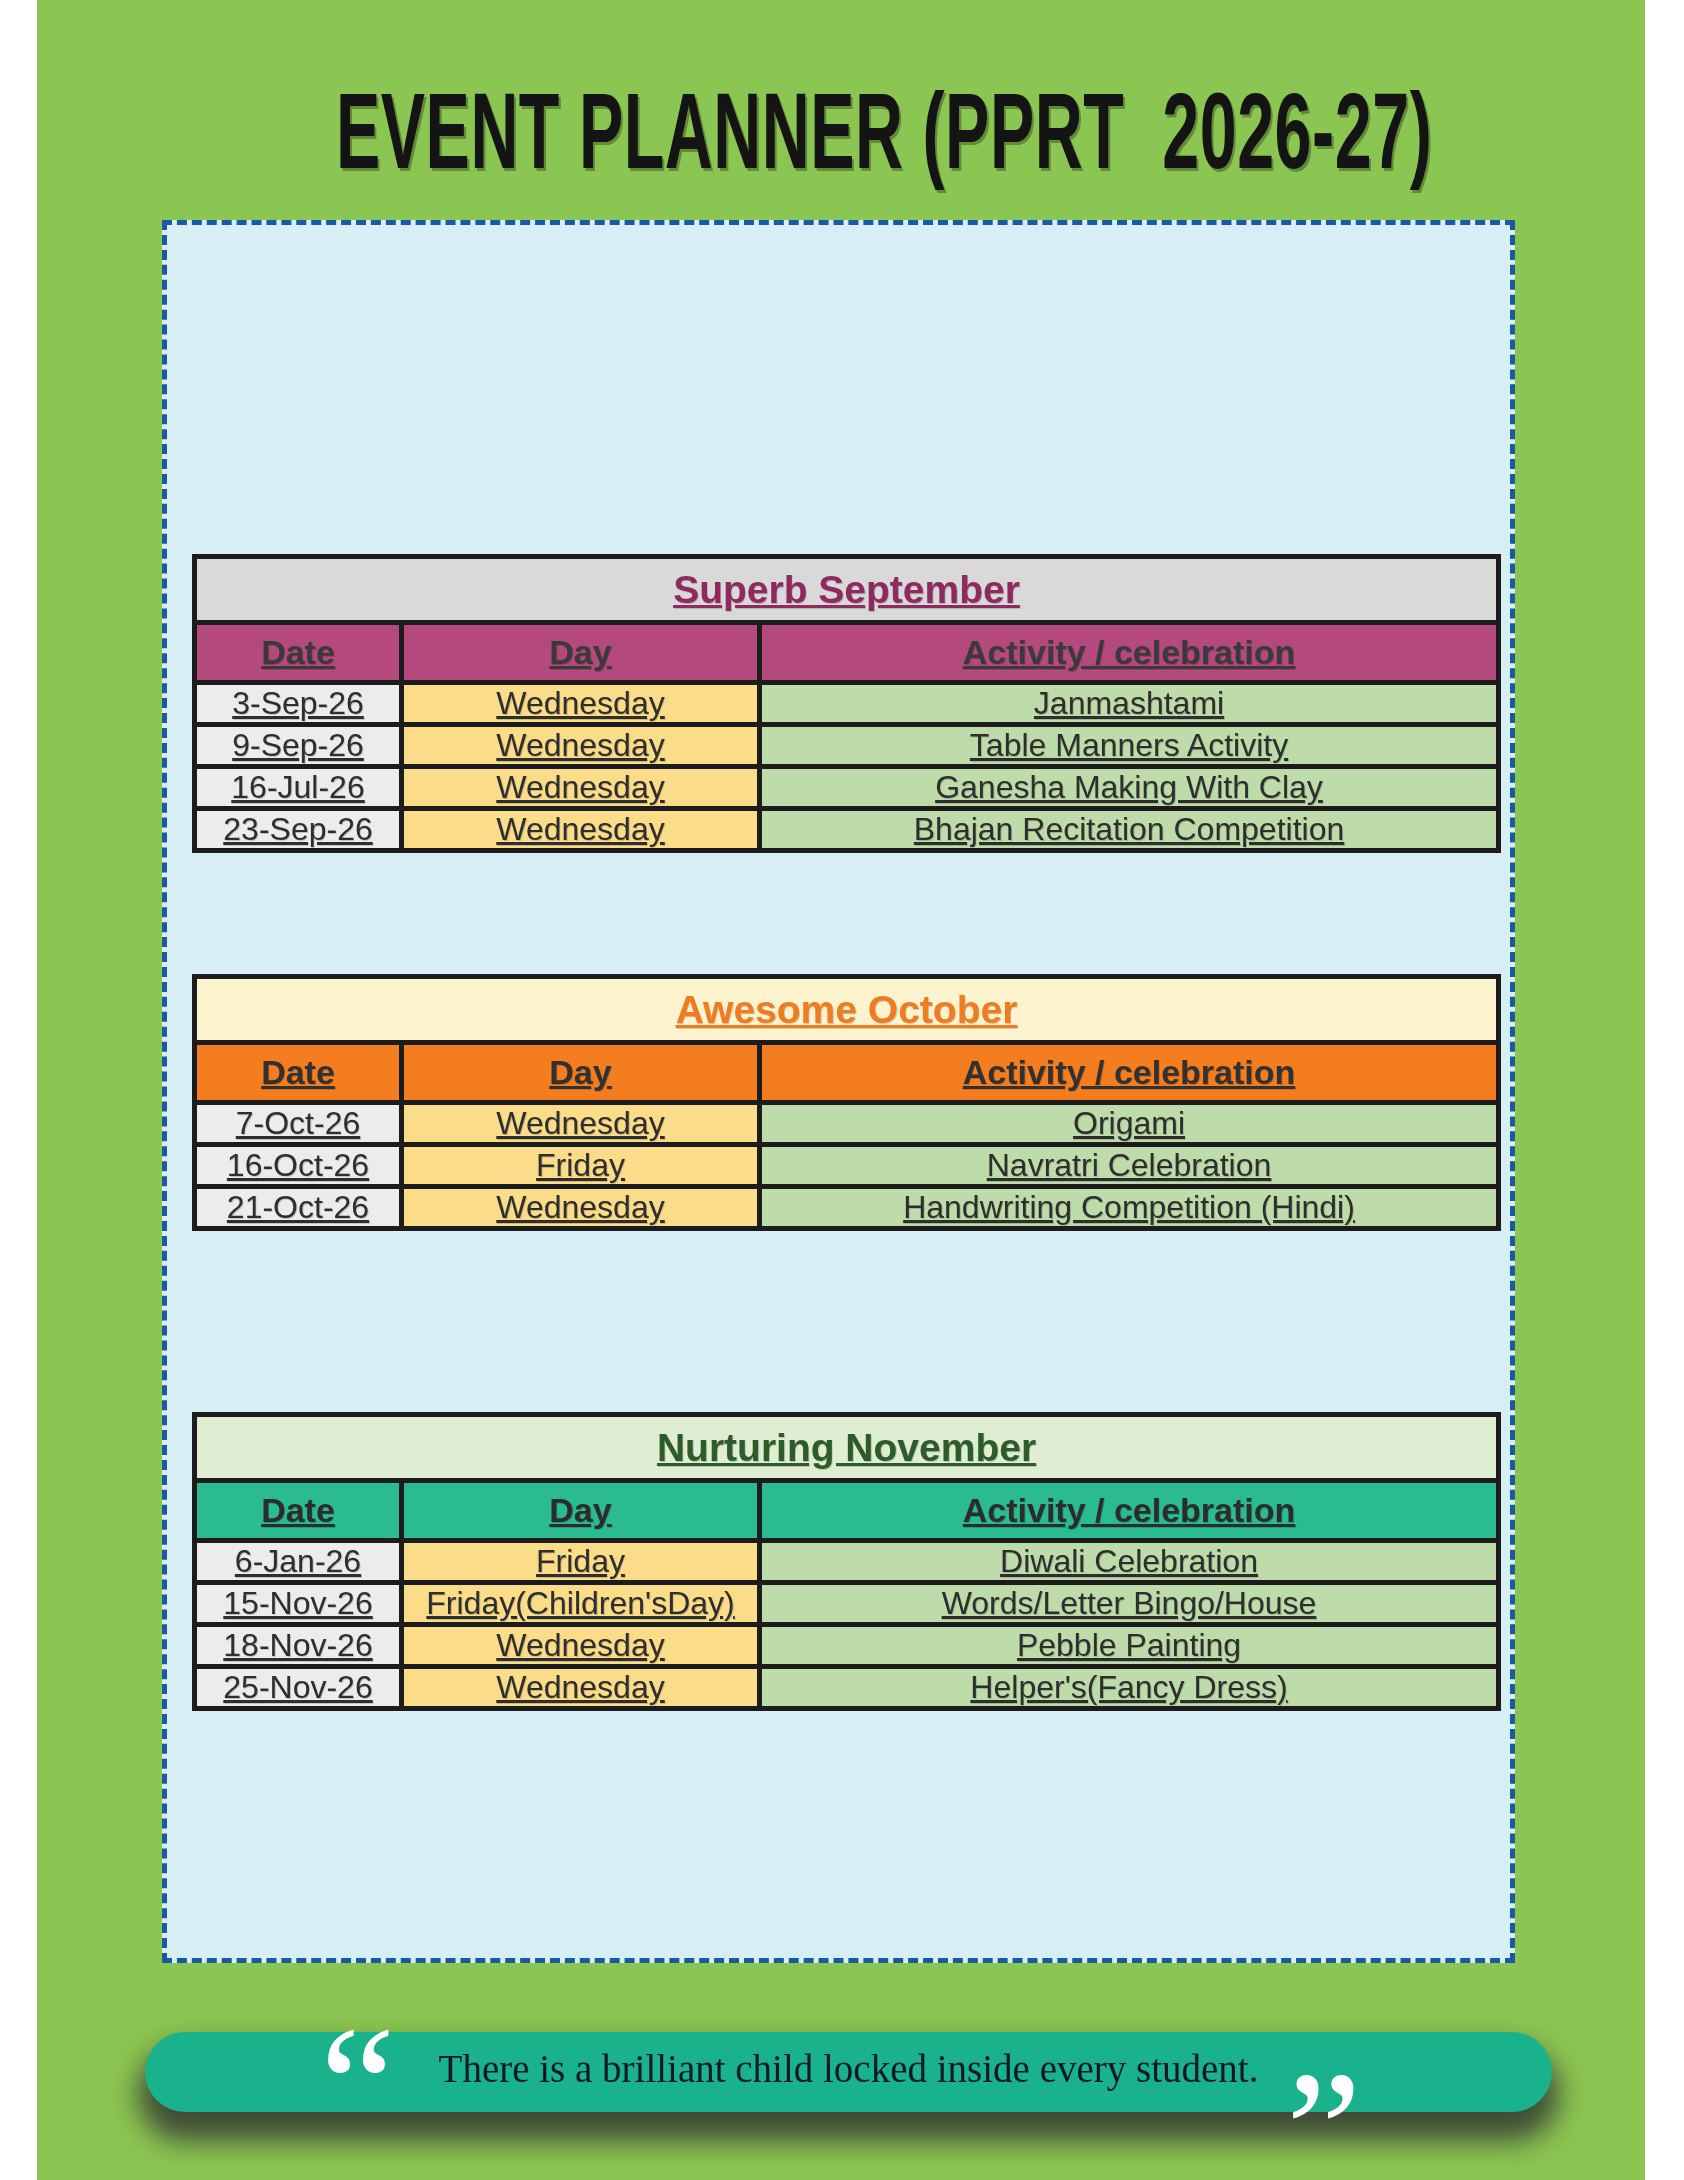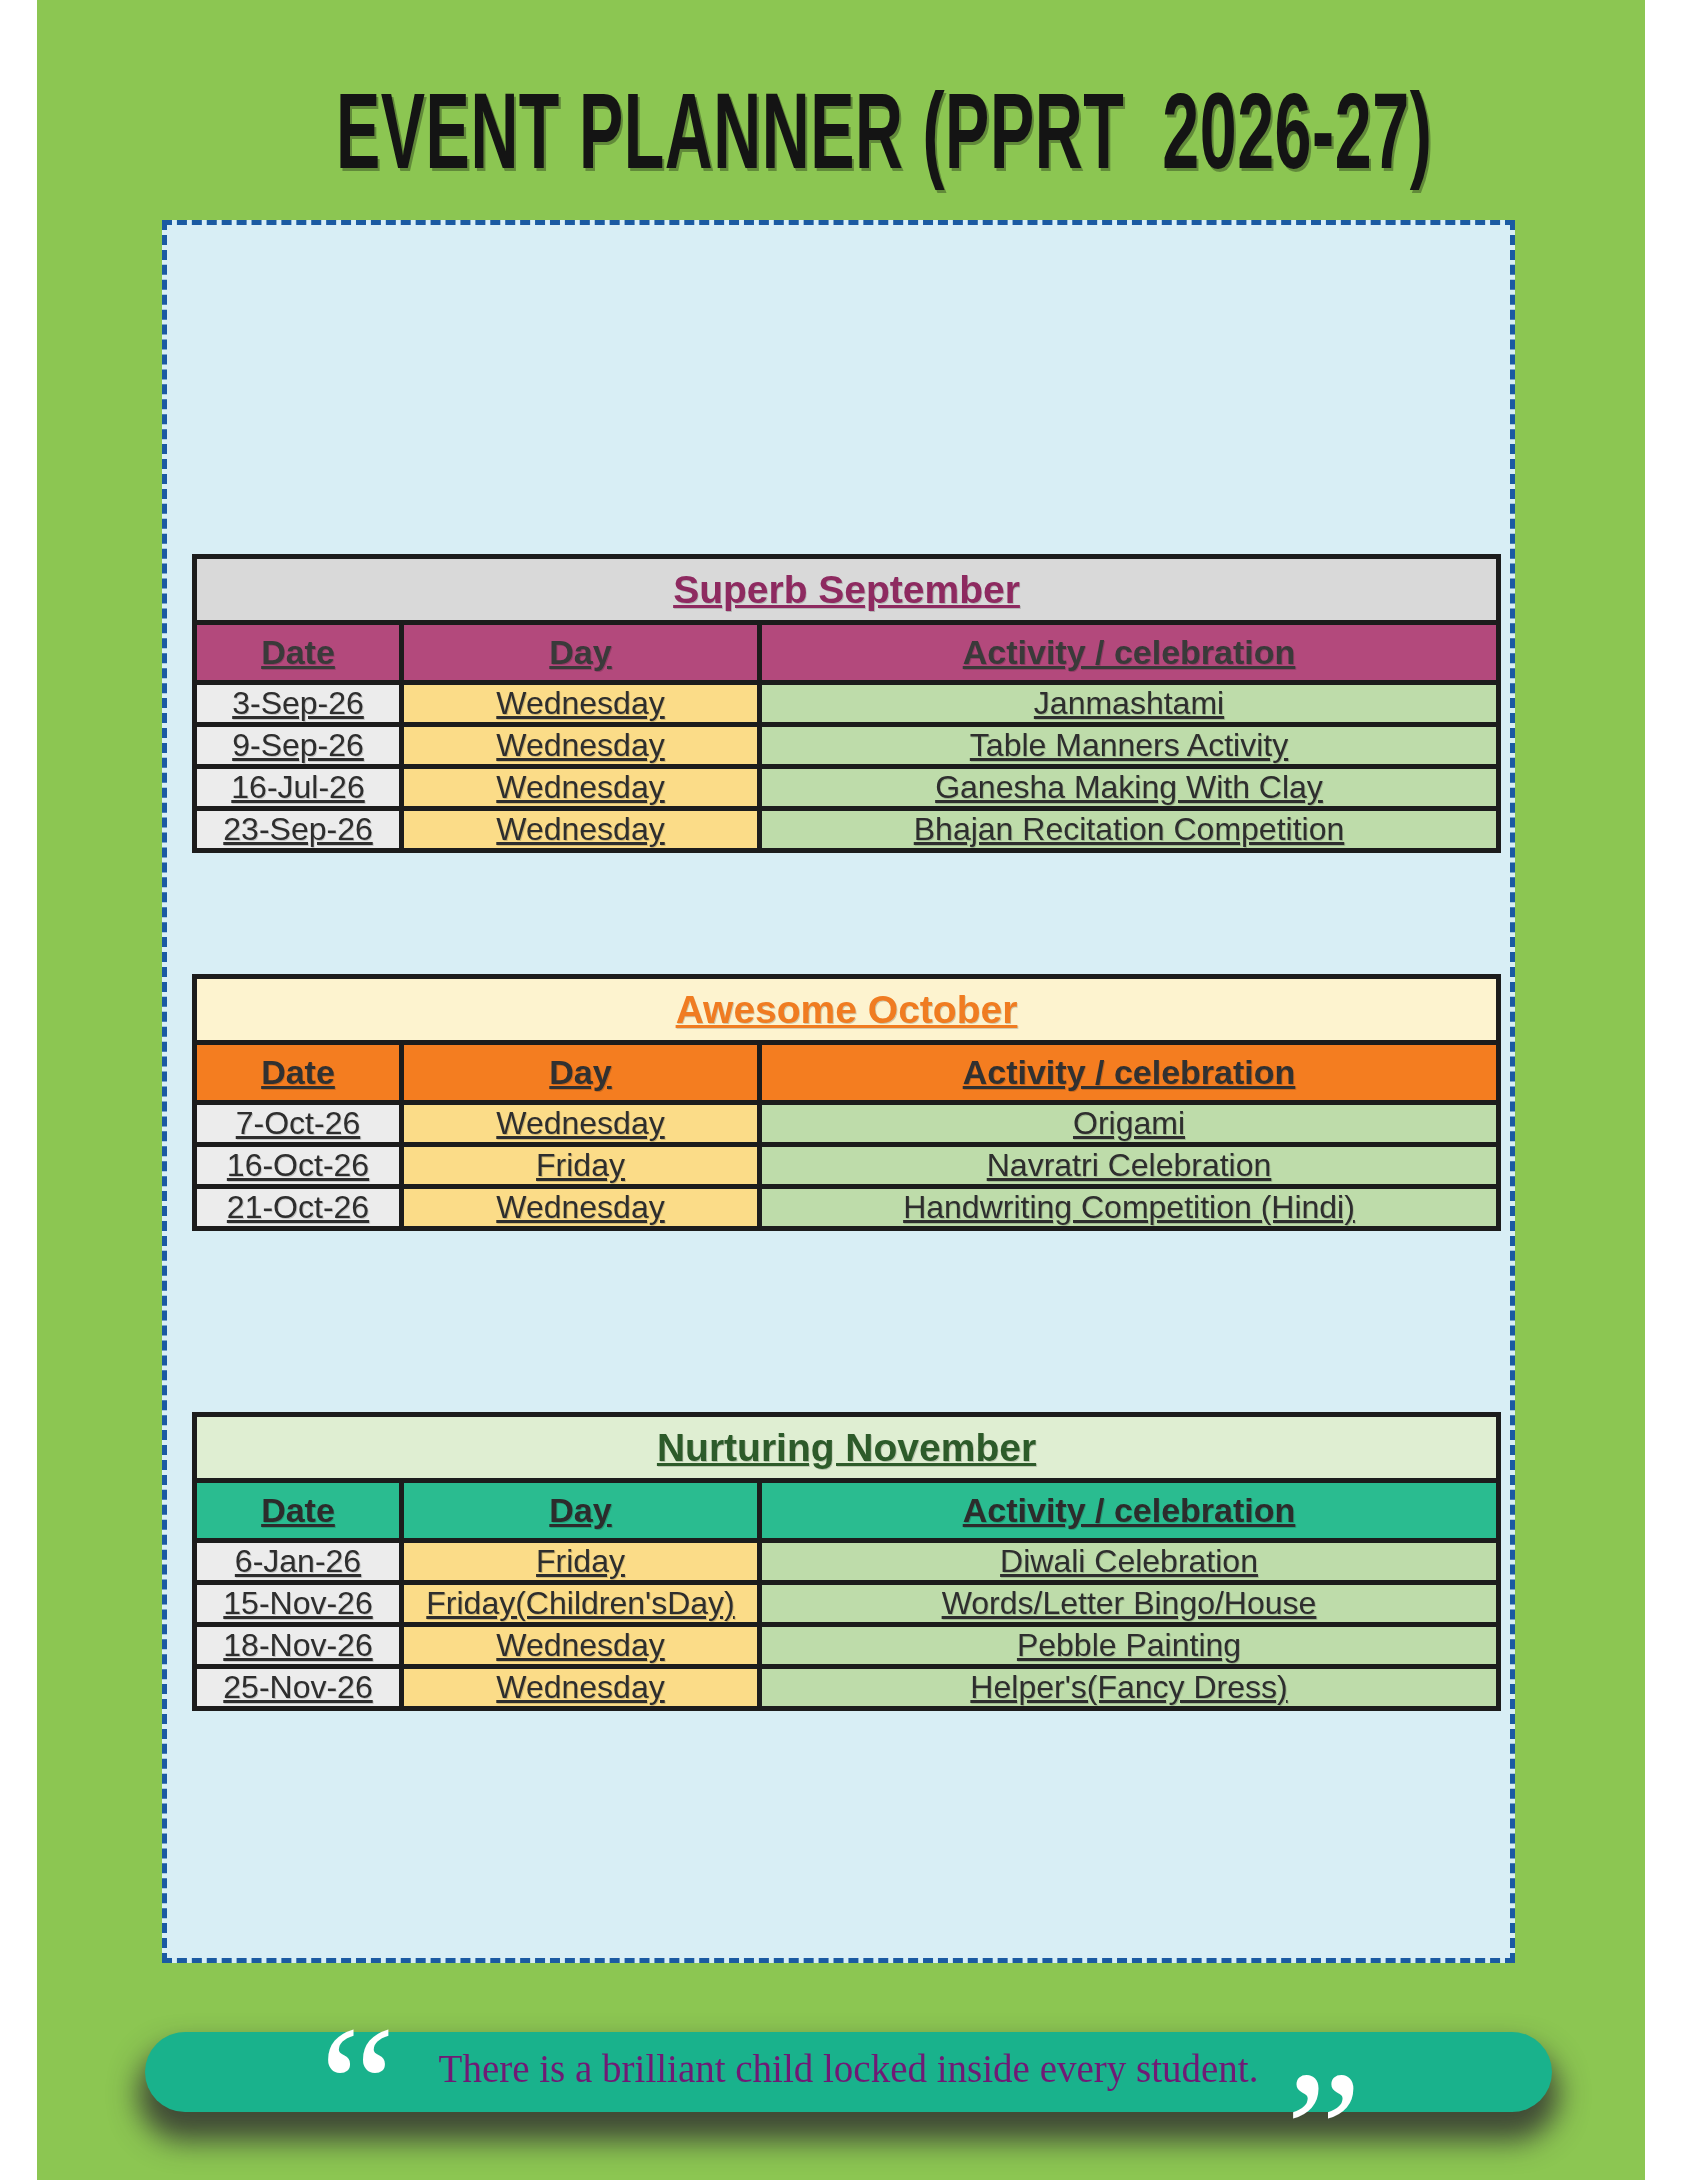--- a/index.html
+++ b/index.html
@@ -42,21 +42,21 @@
   td.c-date{ background:var(--date-bg,#ececec); }
   td.c-day{ background:var(--day-bg,#fbdc88); }
   td.c-act{ background:var(--activity-bg,#bedcaa); }
   .quote-banner{
     position:absolute; left:145px; top:2032px; width:1407px; height:80px;
     background:var(--banner-bg,#19b28c); border-radius:40px;
     box-shadow:0 22px 29px 6.8px rgba(42,40,46,0.78);
     display:flex; align-items:center; justify-content:center;
   }
   .quote-text{
-    font-family:"Liberation Serif", serif; font-size:39px; color:#701a75;
+    font-family:"Liberation Serif", serif; font-size:39px; color:#0f172a;
     position:relative; top:-3.4px;
   }
   .quote-open,.quote-close{
     position:absolute; font-family:"Liberation Serif", serif; font-size:170px;
     color:#ffffff; line-height:1; pointer-events:none;
   }
   .quote-open{ left:175px; top:-32px; }
   .quote-close{ left:1141px; top:13.6px; }
 </style>
 </head>

